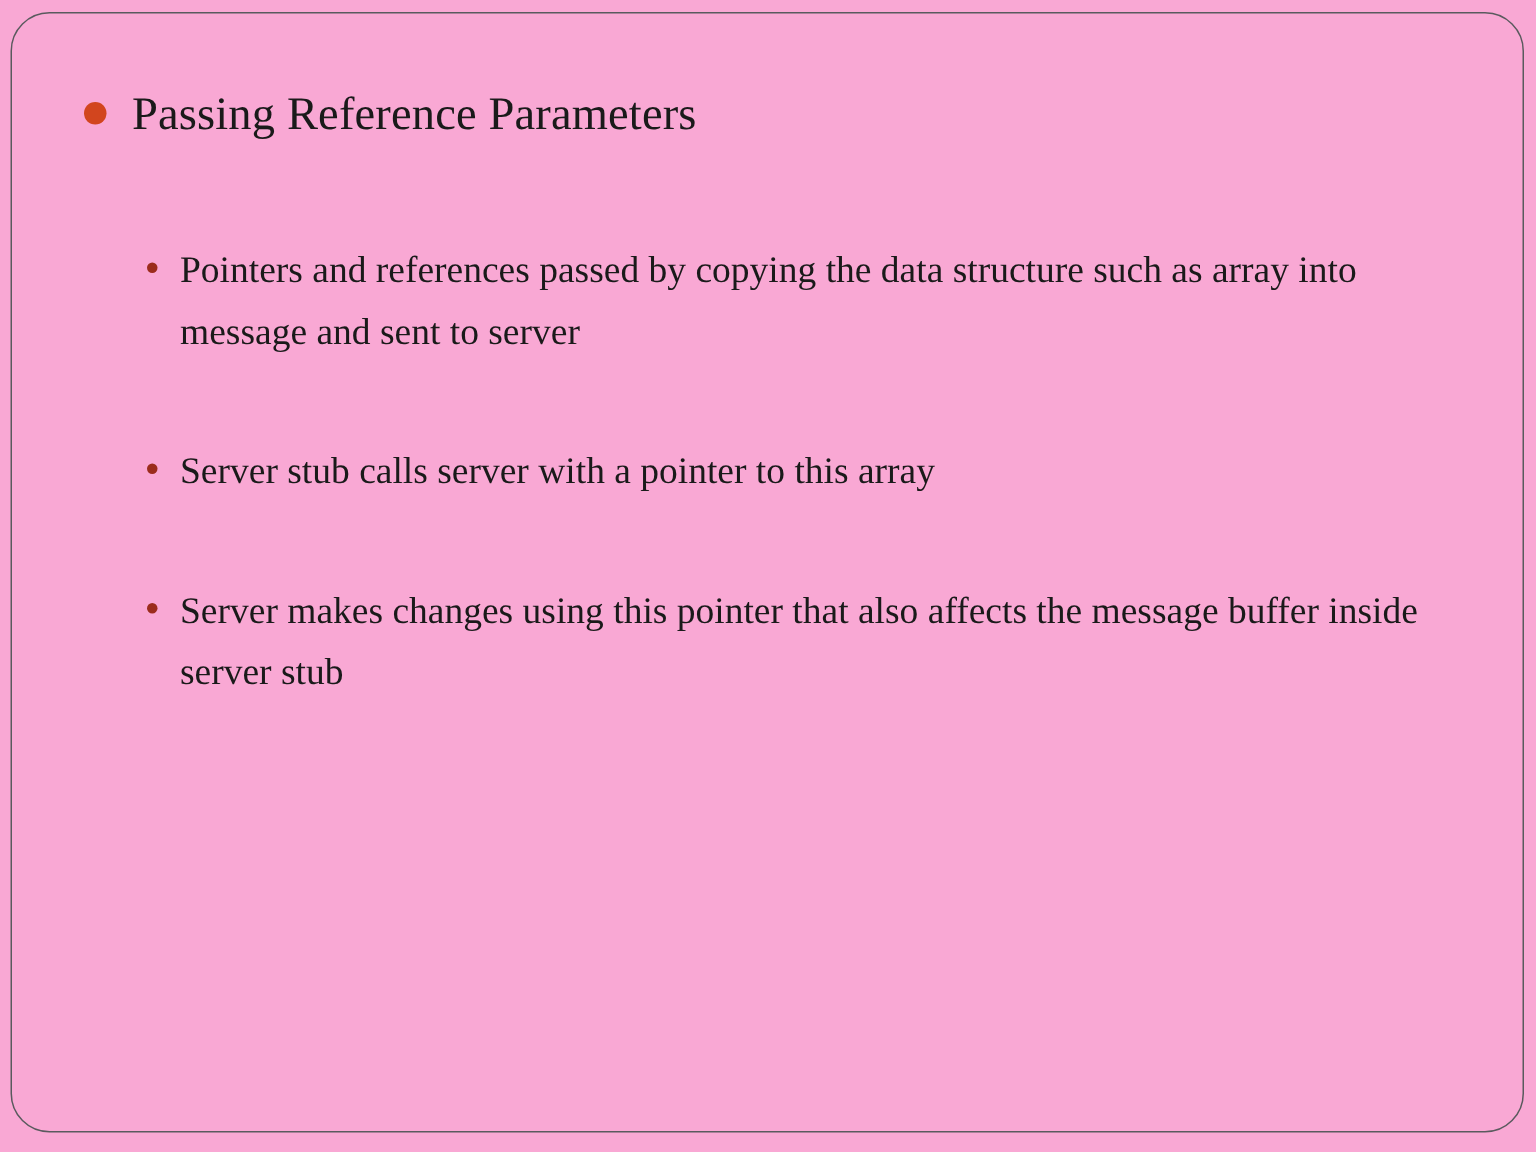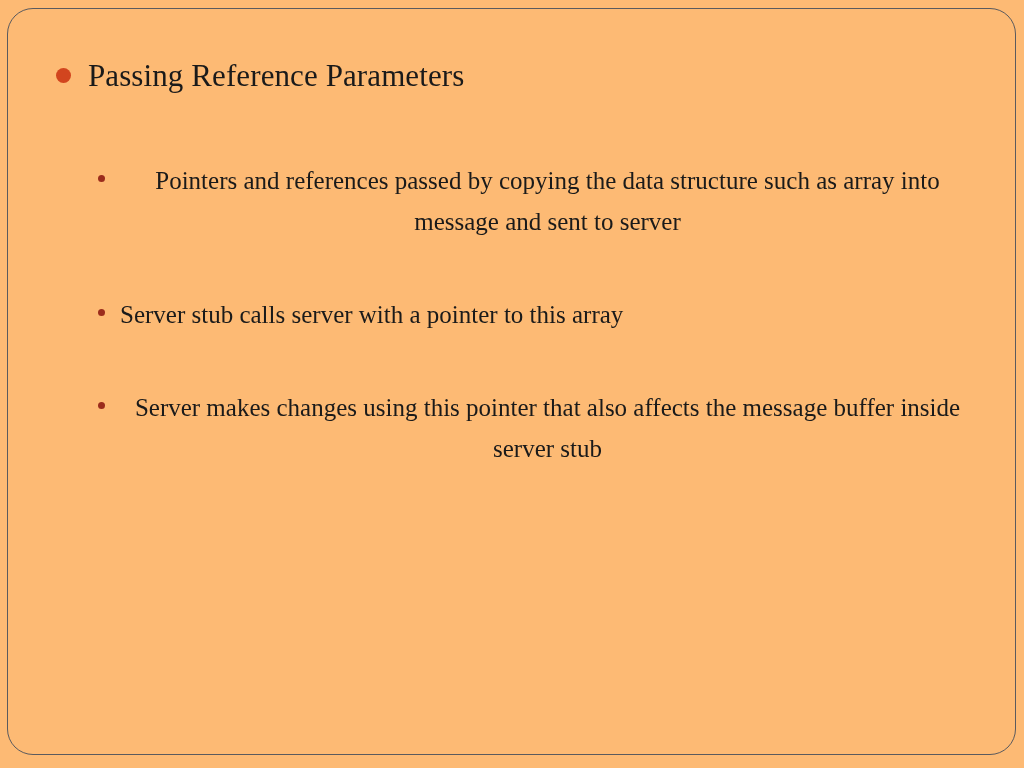--- a/index.html
+++ b/index.html
@@ -14,21 +14,21 @@
     font-family: "Liberation Serif", "DejaVu Serif", serif;
     -webkit-font-smoothing: antialiased;
   }
 
   .slide {
     position: absolute;
     left: 0;
     top: 0;
     width: 1024px;
     height: 768px;
-    background: #fdba74;
+    background: #f9a8d4;
   }
 
   
   .slide-frame {
     position: absolute;
     left: 7px;
     top: 8px;
     width: 1009px;
     height: 747px;
     box-sizing: border-box;
@@ -76,21 +76,20 @@
   .bullets {
     position: absolute;
     left: 98px;
     top: 160px;
     width: 890px;
   }
   .bullet-row {
     position: relative;
     display: flex;
     align-items: flex-start;
-    text-align: center;
   }
   .bullet-dot {
     width: 7px;
     height: 7px;
     border-radius: 50%;
     background: #9B2C1C;
     flex: 0 0 auto;
     margin-top: 15px;
   }
   .bullet-text {

